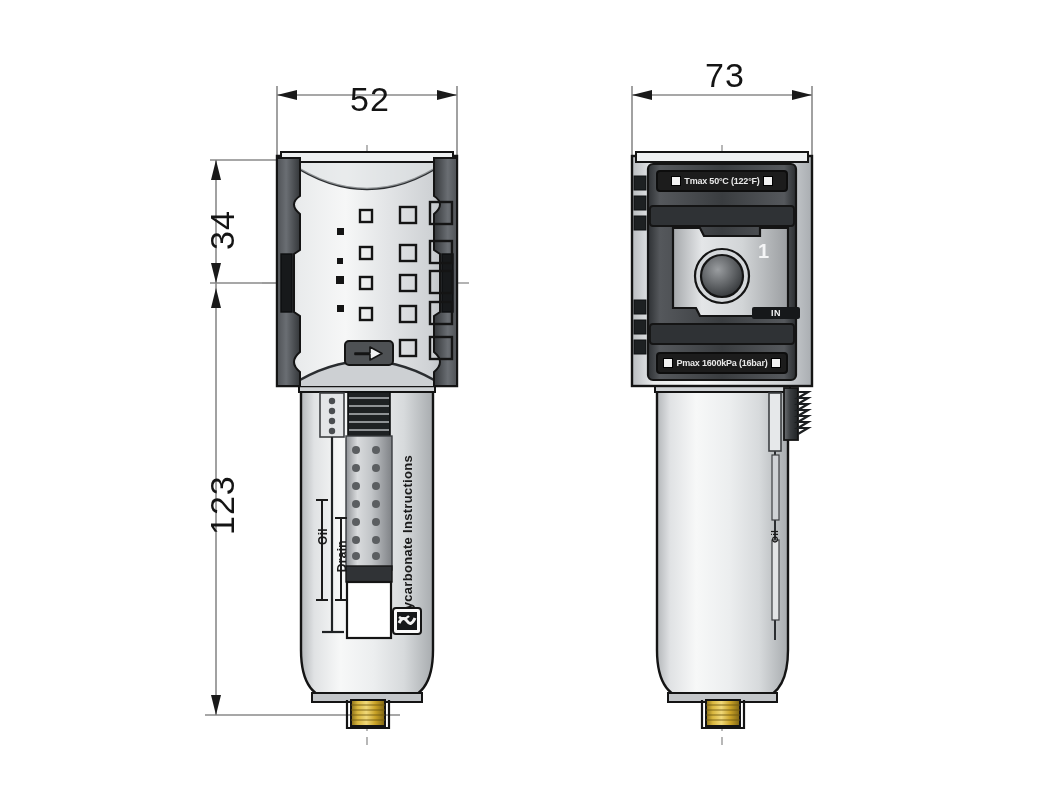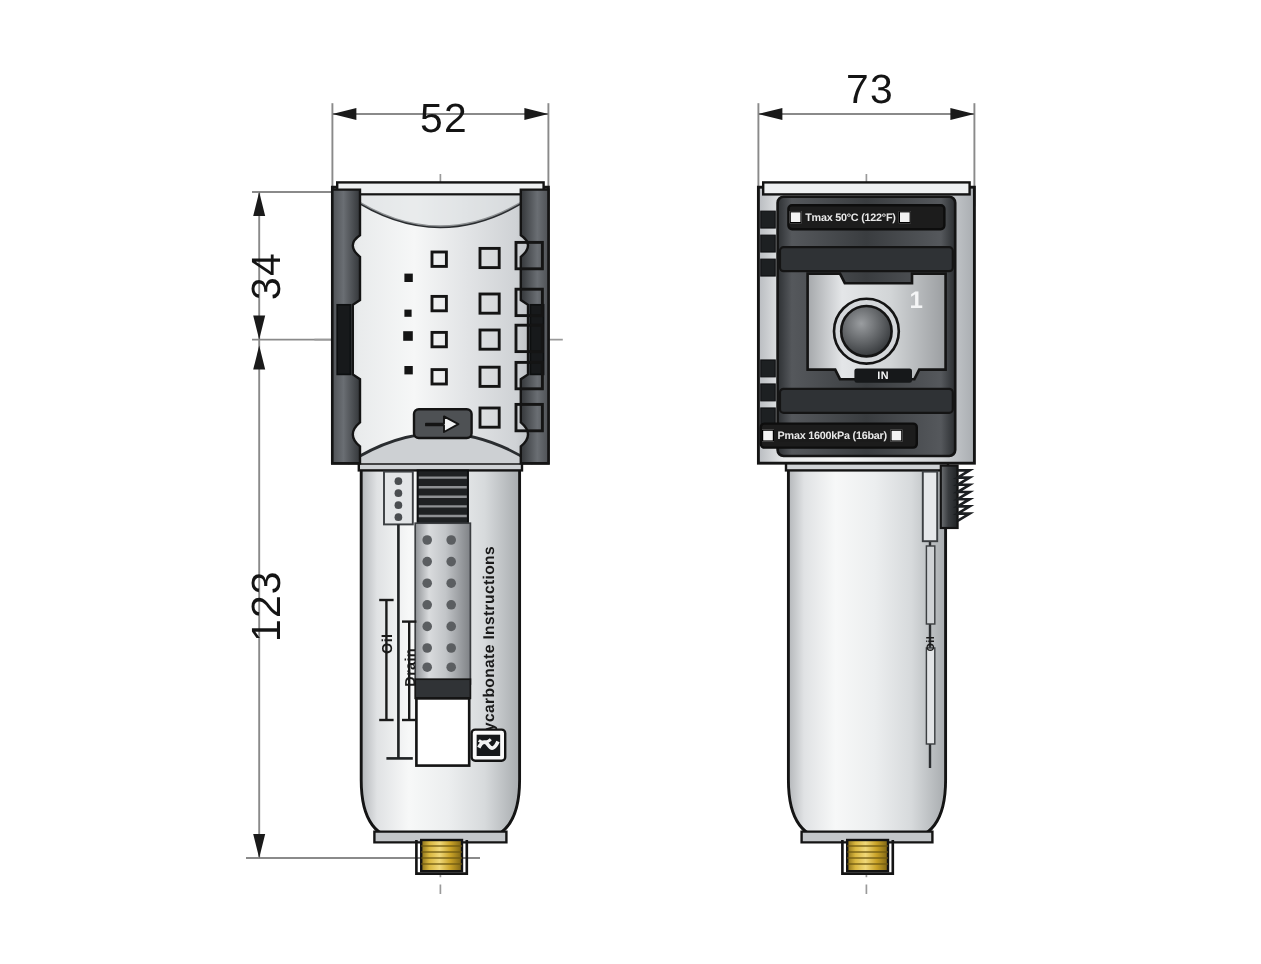--- a/index.html
+++ b/index.html
@@ -11,21 +11,21 @@
   
   .dimtext{position:absolute;font-family:"Liberation Sans",sans-serif;
            font-size:34px;font-weight:400;color:#141414;letter-spacing:1px;
            white-space:nowrap;line-height:1;}
   .dimtext.vert{transform-origin:0 0;transform:rotate(-90deg);}
 
   svg.overlay{position:absolute;left:0;top:0;width:1051px;height:803px;
               pointer-events:none;}
 
   .label-strip{position:absolute;background:#1c1c1c;border:2px solid #0d0d0d;
-      border-radius:4px;display:flex;align-items:center;
+      border-radius:4px;display:flex;align-items:center;justify-content:center;
       box-sizing:border-box;}
   .label-strip .txt{color:#e8e8e8;font-size:9px;font-weight:bold;
       font-family:"Liberation Sans",sans-serif;white-space:nowrap;letter-spacing:-.2px;}
   .label-strip .sq{width:8px;height:8px;background:#f2f2f2;border:1px solid #000;
       flex:0 0 auto;}
   .label-strip .sq.l{margin-right:3px;}
   .label-strip .sq.r{margin-left:3px;}
 
   .vtext{position:absolute;writing-mode:vertical-rl;transform:rotate(180deg);
          font-size:11px;font-weight:bold;color:#1a1a1a;white-space:nowrap;
@@ -345,28 +345,28 @@
       <path d="M2,5 Q7,9 12,4" stroke="#f2f2f2" stroke-width="2.4" fill="none"></path>
     </svg>
   </div>
 
   <div class="label-strip" style="left:656px;top:170px;width:132px;height:22px;">
     <span class="sq l"></span>
     <span class="txt">Tmax 50°C (122°F)</span>
     <span class="sq r"></span>
   </div>
 
-  <div class="label-strip" style="left:633px;top:352px;width:132px;height:22px;text-decoration:underline;">
+  <div class="label-strip" style="left:656px;top:352px;width:132px;height:22px;text-decoration:underline;">
     <span class="sq l"></span>
     <span class="txt">Pmax 1600kPa (16bar)</span>
     <span class="sq r"></span>
   </div>
 
   <div style="position:absolute;left:758px;top:240px;font-size:20px;font-weight:bold;
               color:#f4f5f6;font-family:'Liberation Sans',sans-serif;">1</div>
 
-  <div style="position:absolute;left:712px;top:307px;font-size:9px;font-weight:bold;
+  <div style="position:absolute;left:752px;top:307px;font-size:9px;font-weight:bold;
               color:#f4f5f6;background:#16181a;padding:1px 19px;border-radius:2px;
               font-family:'Liberation Sans',sans-serif;letter-spacing:.5px;">IN</div>
 
   <div class="vtext sm" style="left:770px;top:530px;">Oil</div>
 
 </div>
 
 </body></html>

